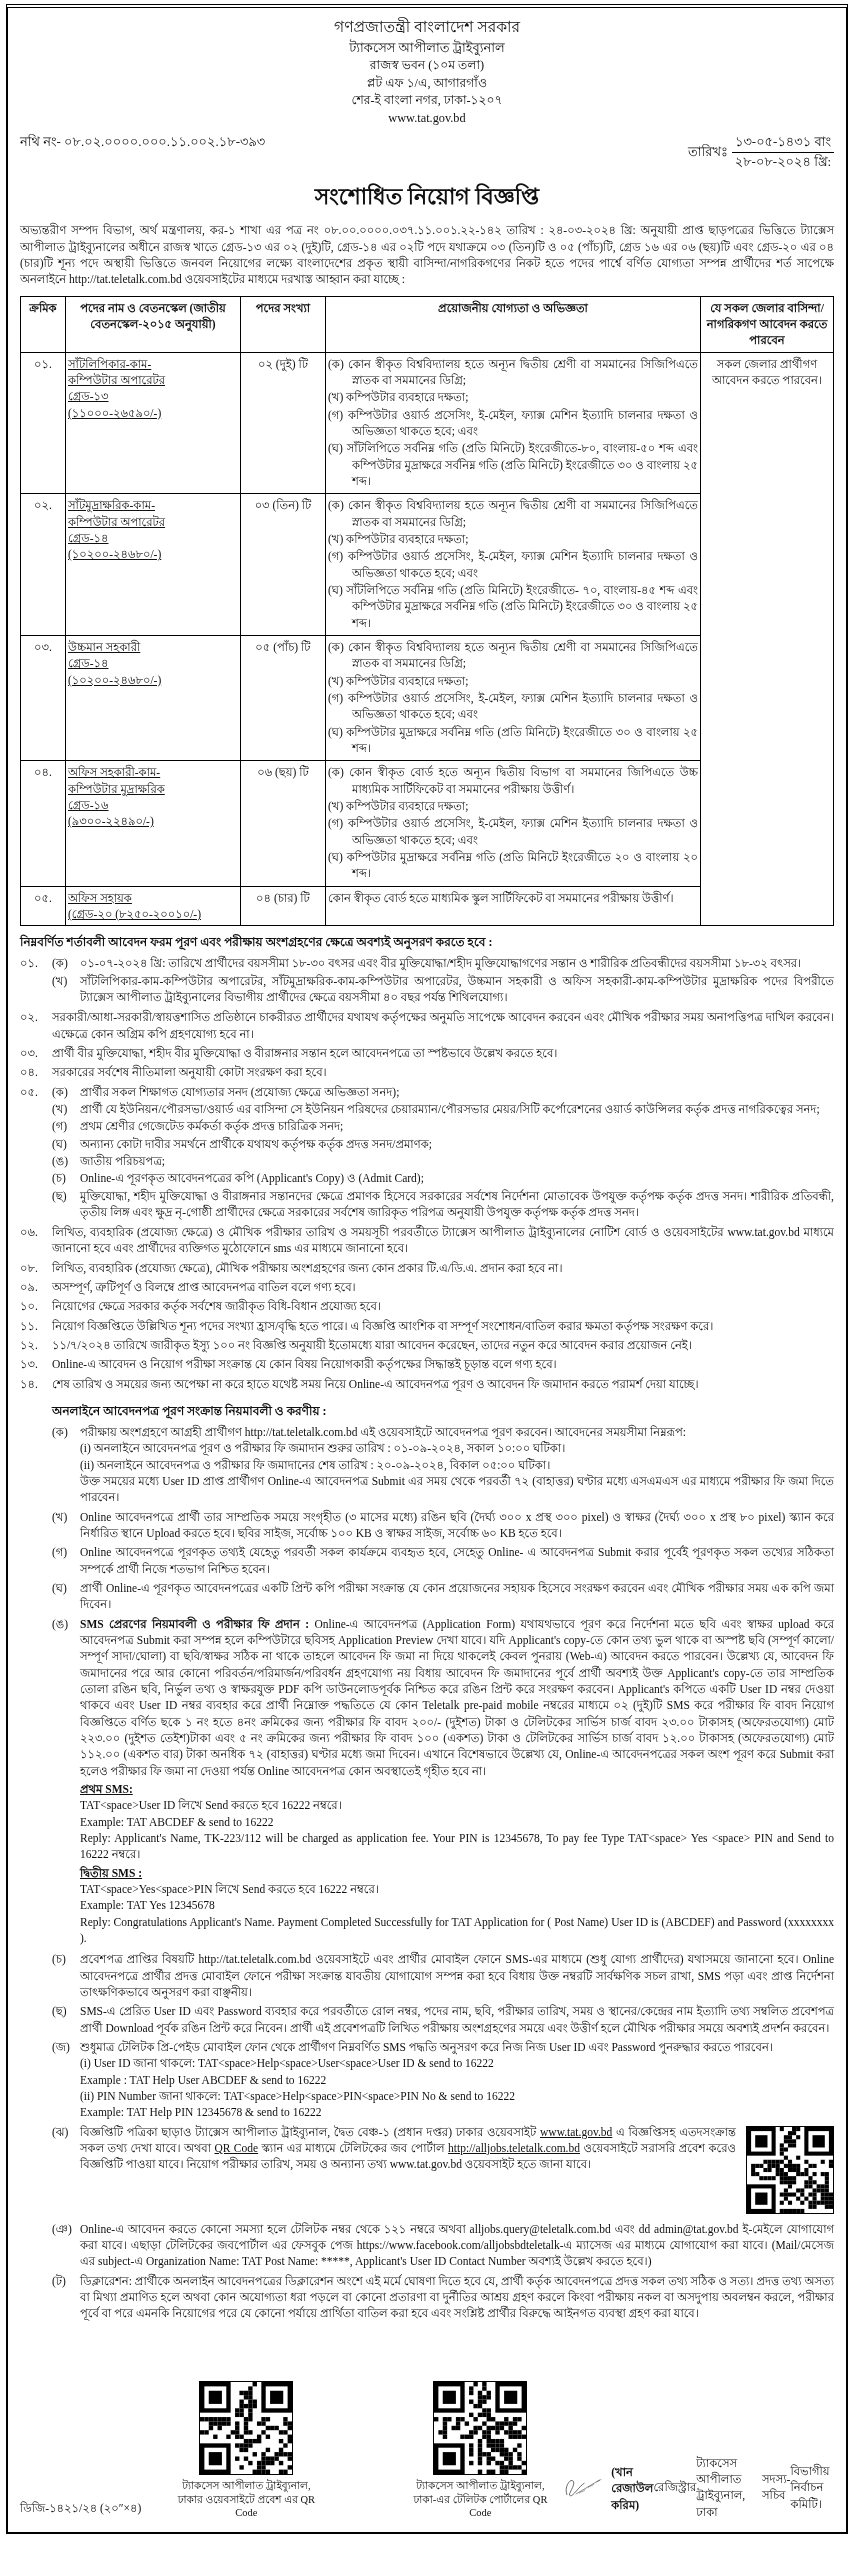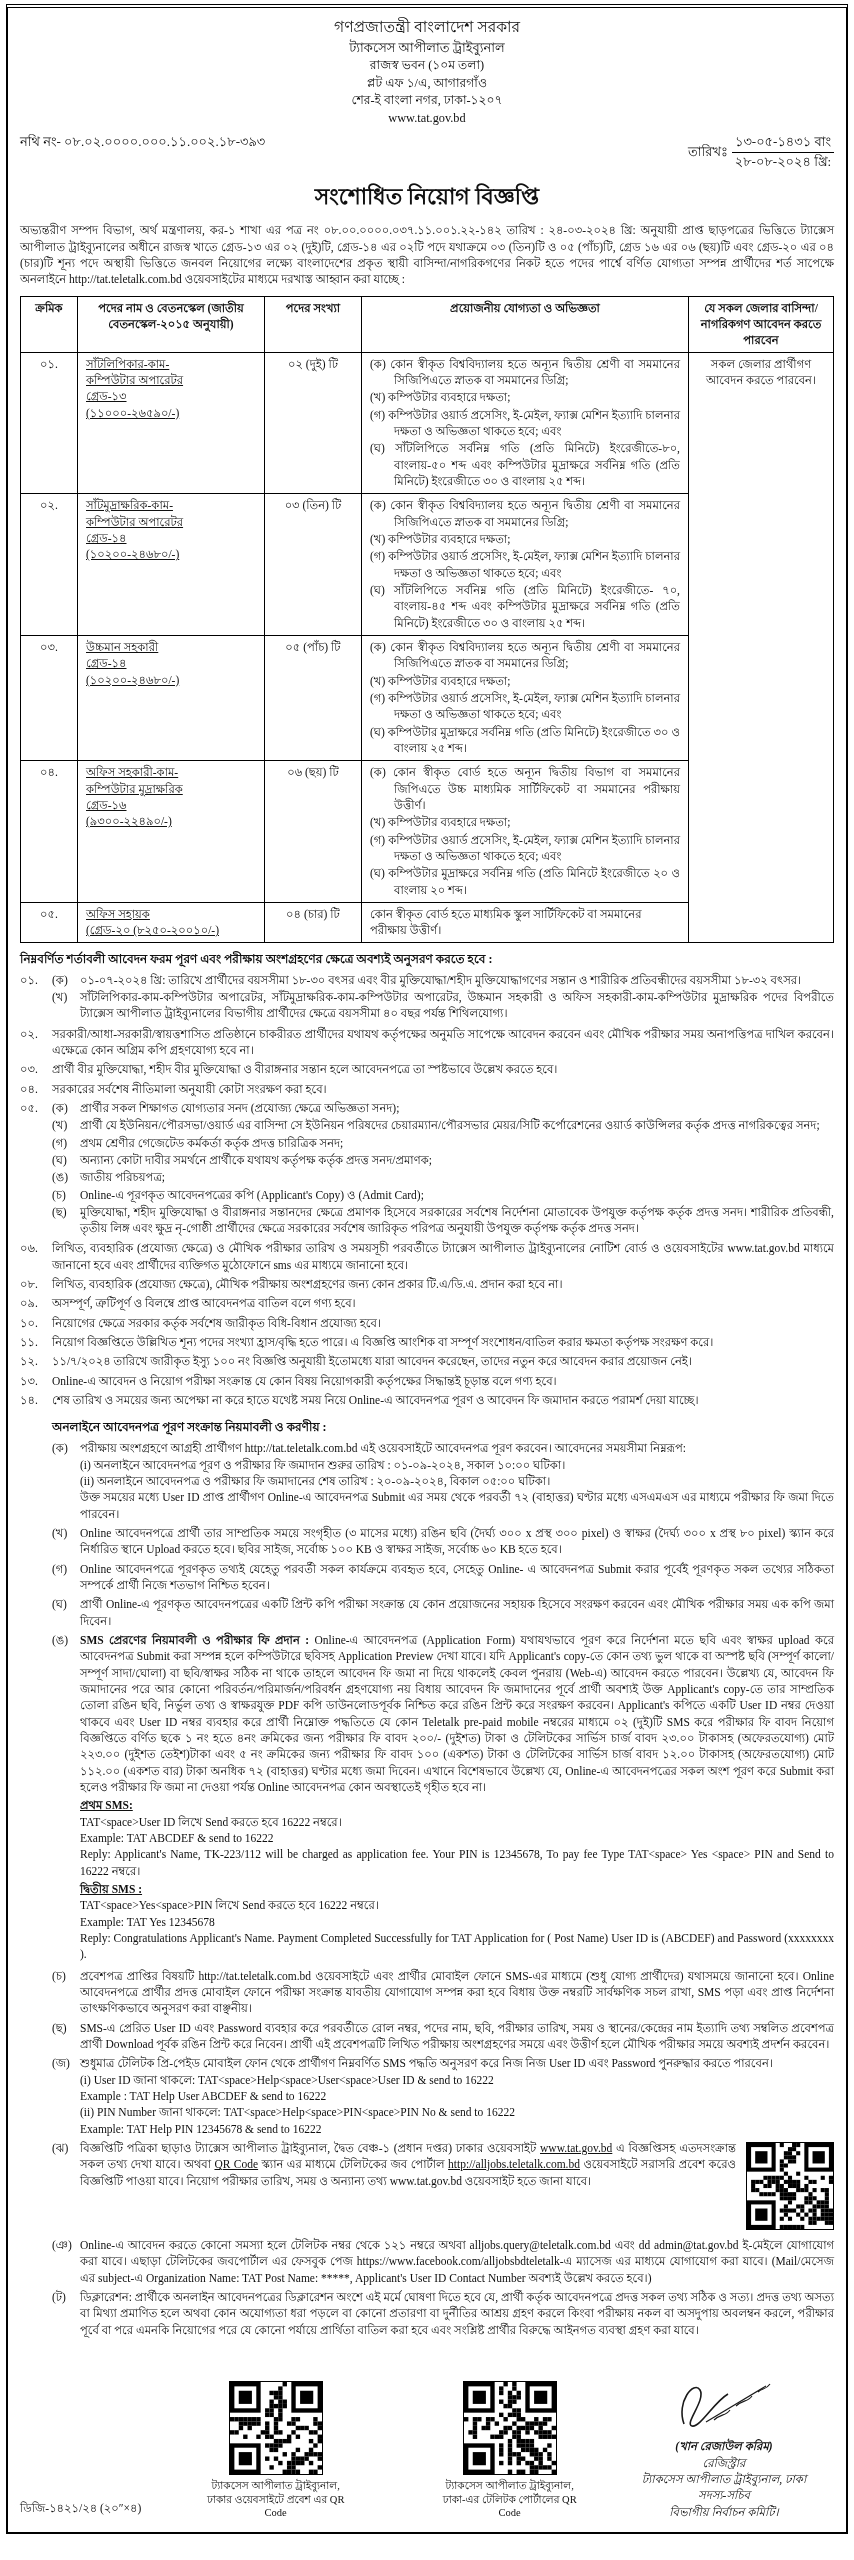--- a/index.html
+++ b/index.html
@@ -10,21 +10,21 @@
   .hdr1{font-weight:normal;font-size:15.5px;}
   .hdr2{font-size:13px;margin-top:1px;}
   .hdr3{font-size:12.3px;}
   .memo{display:flex;justify-content:space-between;align-items:flex-start;margin-top:6px;font-size:13px;}
   .frac{display:inline-block;text-align:center;vertical-align:middle;}
   .frac .top{border-bottom:1px solid #000;padding:0 3px;}
   .datewrap{display:flex;gap:4px;align-items:center;}
   .title{font-size:22px;font-weight:bold;margin:10px 0 8px;}
   .intro{text-align:justify;margin:2px 0 8px;}
   table.rec{width:100%;border-collapse:collapse;}
-  table.rec th,table.rec td{border:1px solid #000;padding:3px 8px;vertical-align:top;}
+  table.rec th,table.rec td{border:1px solid #000;padding:3px 2px;vertical-align:top;}
   table.rec th{font-weight:bold;text-align:center;font-size:11.5px;}
   td.sl{text-align:center;width:38px;}
   td.post{width:170px;white-space:pre-line;text-decoration:underline;}
   td.cnt{text-align:center;width:78px;}
   td.dist{width:128px;text-align:center;}
   .qline{padding-left:24px;text-indent:-24px;margin:0 0 1px;text-align:justify;}
   .sechead{font-weight:bold;margin:8px 0 4px;font-size:12px;}
   .li{display:flex;margin:0 0 3px;}
   .li > .n{flex:0 0 32px;}
   .li > .t{flex:1;text-align:justify;}
@@ -36,21 +36,21 @@
   .smsline{margin:0;}
   .u{text-decoration:underline;}
   .b{font-weight:bold;}
   svg.qr{background:#fff;border:1px solid #000;display:block;}
   .qr-float{float:right;margin:2px 0 4px 10px;}
   .footer{display:flex;justify-content:space-between;align-items:flex-end;margin-top:14px;flex:1;}
   .foot-left{font-size:11.5px;padding-bottom:4px;white-space:nowrap;}
   .foot-qrs{display:flex;gap:84px;margin-left:30px;}
   .qrbox{display:flex;flex-direction:column;align-items:center;width:150px;text-align:center;font-size:10.5px;line-height:1.3;}
   .qrbox svg{margin-bottom:4px;}
-  .sig{display:flex;flex-direction:column;align-items:center;font-size:11.5px;min-width:220px;font-style:italic;}
+  .sig{display:flex;flex-direction:row;align-items:center;font-size:11.5px;min-width:220px;}
   .sig .name{font-weight:bold;margin-top:2px;}
   .scribble{height:64px;}
   .clearfix::after{content:"";display:block;clear:both;}
 </style>
 </head>
 <body>
 
 <div class="page">
 <div class="doc">
 

